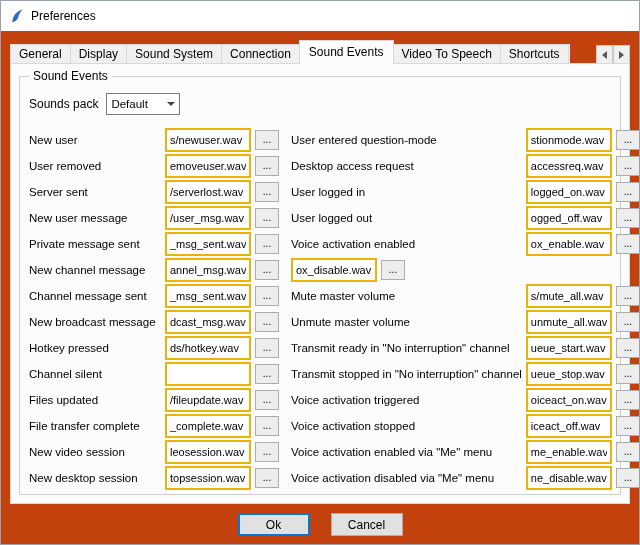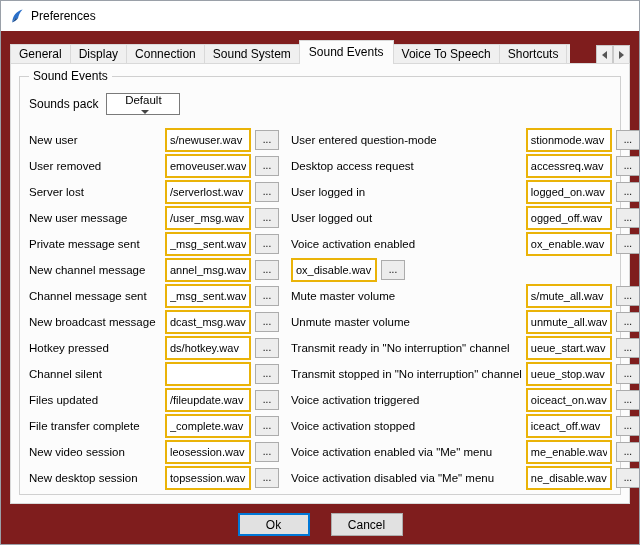--- a/index.html
+++ b/index.html
@@ -1,19 +1,19 @@
 <!DOCTYPE html>
 <html><head>
 <meta charset="utf-8">
 <style>
   * { box-sizing: border-box; margin: 0; padding: 0; }
   html, body { width: 640px; height: 545px; }
   body { font-family: "Liberation Sans", "DejaVu Sans", sans-serif; font-size: 12px; color: #000; }
 
-  .window { position: relative; width: 640px; height: 545px; background: #7f1d1d;
+  .window { position: relative; width: 640px; height: 545px; background: #c2410c;
             border: 1px solid #9aa0a8; overflow: hidden; }
 
   
   .titlebar { position: absolute; left: 0; top: 0; right: 0; height: 30px; background: #ffffff;
               display: flex; align-items: center; padding-left: 8px; }
   .titlebar .app-icon { width: 16px; height: 16px; margin-right: 6px; flex: 0 0 auto; }
   .title-text { font-size: 12px; color: #000; }
 
   
   .tabbar { position: absolute; left: 9px; right: 9px; top: 39px; height: 24px;
@@ -38,21 +38,21 @@
   
   .groupbox { position: absolute; left: 8px; right: 8px; top: 12px; bottom: 8px;
               border: 1px solid #d0d0d0; }
   .groupbox-title { position: absolute; top: -8px; left: 9px; background: #fcfcfc;
                     padding: 0 4px; font-size: 12px; }
 
   
   .pack-row { position: absolute; left: 9px; top: 16px; display: flex; align-items: center; }
   .pack-label { margin-right: 8px; }
   .combo { width: 74px; height: 22px; background: #ffffff; border: 1px solid #7a7a7a;
-           display: flex; align-items: center; padding: 0 4px; cursor: default; flex-direction: column; }
+           display: flex; align-items: center; padding: 0 4px; cursor: default; }
   .combo-value { flex: 1 1 auto; font-size: 11.5px; }
   .combo-arrow { width: 0; height: 0; border-left: 4px solid transparent; border-right: 4px solid transparent;
                  border-top: 4px solid #444; margin-left: 4px; }
 
   
   .columns { position: absolute; left: 9px; right: 7px; top: 52px; bottom: 6px;
              display: flex; gap: 12px; }
   .col { display: flex; flex-direction: column; }
   .col.left  { flex: 0 0 250px; }
   .col.right { flex: 1 1 auto; }
@@ -88,30 +88,30 @@
 
   <div class="tabbar">
     <div class="tabs">
         <div class="tab">
     <span class="tab-label">General</span>
   </div>
         <div class="tab">
     <span class="tab-label">Display</span>
   </div>
         <div class="tab">
+    <span class="tab-label">Sound System</span>
+  </div>
+        <div class="tab">
     <span class="tab-label">Connection</span>
-  </div>
-        <div class="tab">
-    <span class="tab-label">Sound System</span>
   </div>
         <div class="tab active">
     <span class="tab-label">Sound Events</span>
   </div>
         <div class="tab">
-    <span class="tab-label">Voice To Speech</span>
+    <span class="tab-label">Video To Speech</span>
   </div>
         <div class="tab">
     <span class="tab-label">Shortcuts</span>
   </div>
         <div class="tab">
     <span class="tab-label">Video</span>
   </div>
       </div>
     <div class="tab-scroller">
       <div class="tab-scroll-btn">
@@ -141,21 +141,21 @@
     <span class="row-label">New user</span>
     <input class="row-input" type="text" value="s/newuser.wav" style="">
     <button class="browse-btn">...</button>
   </div>
             <div class="event-row">
     <span class="row-label">User removed</span>
     <input class="row-input" type="text" value="emoveuser.wav" style="">
     <button class="browse-btn">...</button>
   </div>
             <div class="event-row">
-    <span class="row-label">Server lost</span>
+    <span class="row-label">Server sent</span>
     <input class="row-input" type="text" value="/serverlost.wav" style="">
     <button class="browse-btn">...</button>
   </div>
             <div class="event-row">
     <span class="row-label">New user message</span>
     <input class="row-input" type="text" value="/user_msg.wav" style="">
     <button class="browse-btn">...</button>
   </div>
             <div class="event-row">
     <span class="row-label">Private message sent</span>

